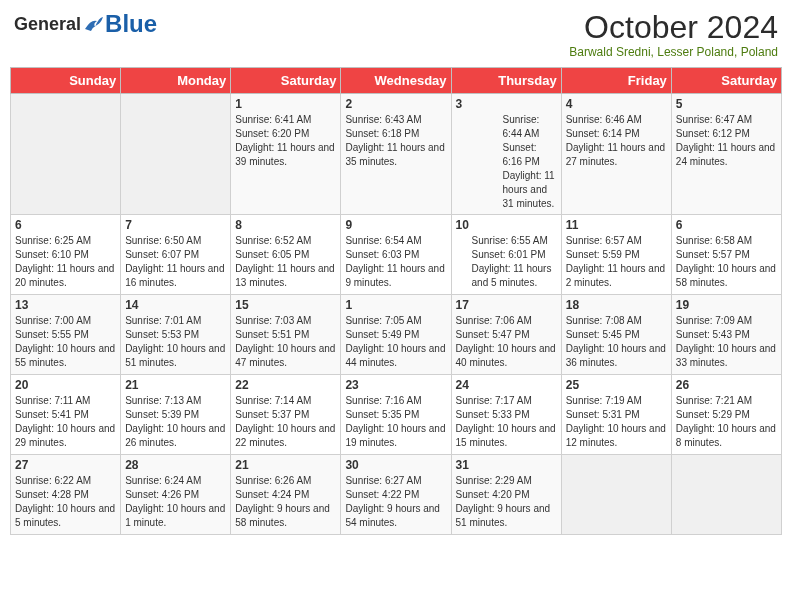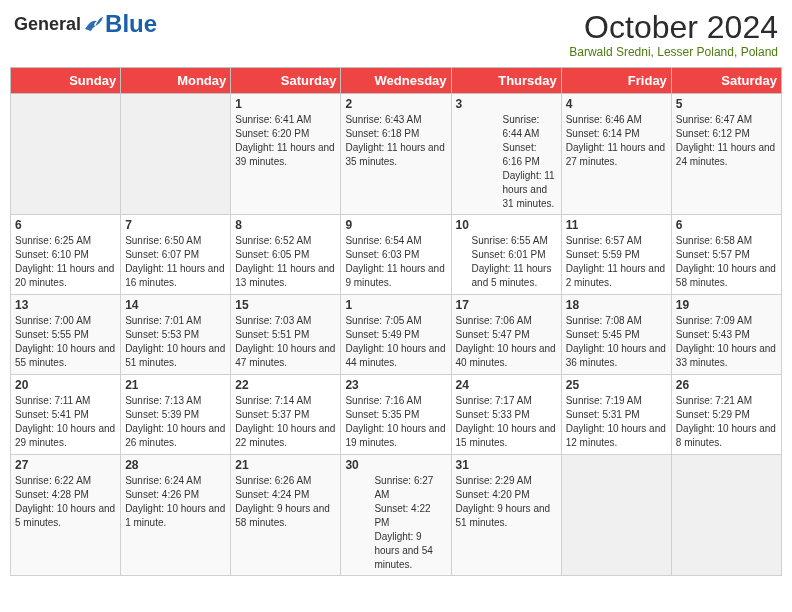--- a/index.html
+++ b/index.html
@@ -303,21 +303,21 @@
 Daylight: 10 hours and 1 minute.</div>
         </td>
         <td>
           <span class="day-num">21</span>
           <div class="cell-text" style="white-space: pre-line;">Sunrise: 6:26 AM
 Sunset: 4:24 PM
 Daylight: 9 hours and 58 minutes.</div>
         </td>
         <td>
           <span class="day-num">30</span>
-          <div class="cell-text" style="white-space: pre-line; margin-left: 29px;">Sunrise: 6:27 AM
+          <div class="cell-text" style="white-space: pre-line;">Sunrise: 6:27 AM
 Sunset: 4:22 PM
 Daylight: 9 hours and 54 minutes.</div>
         </td>
         <td>
           <span class="day-num">31</span>
           <div class="cell-text" style="white-space: pre-line;">Sunrise: 2:29 AM
 Sunset: 4:20 PM
 Daylight: 9 hours and 51 minutes.</div>
         </td>
         <td class="empty-cell"></td>

